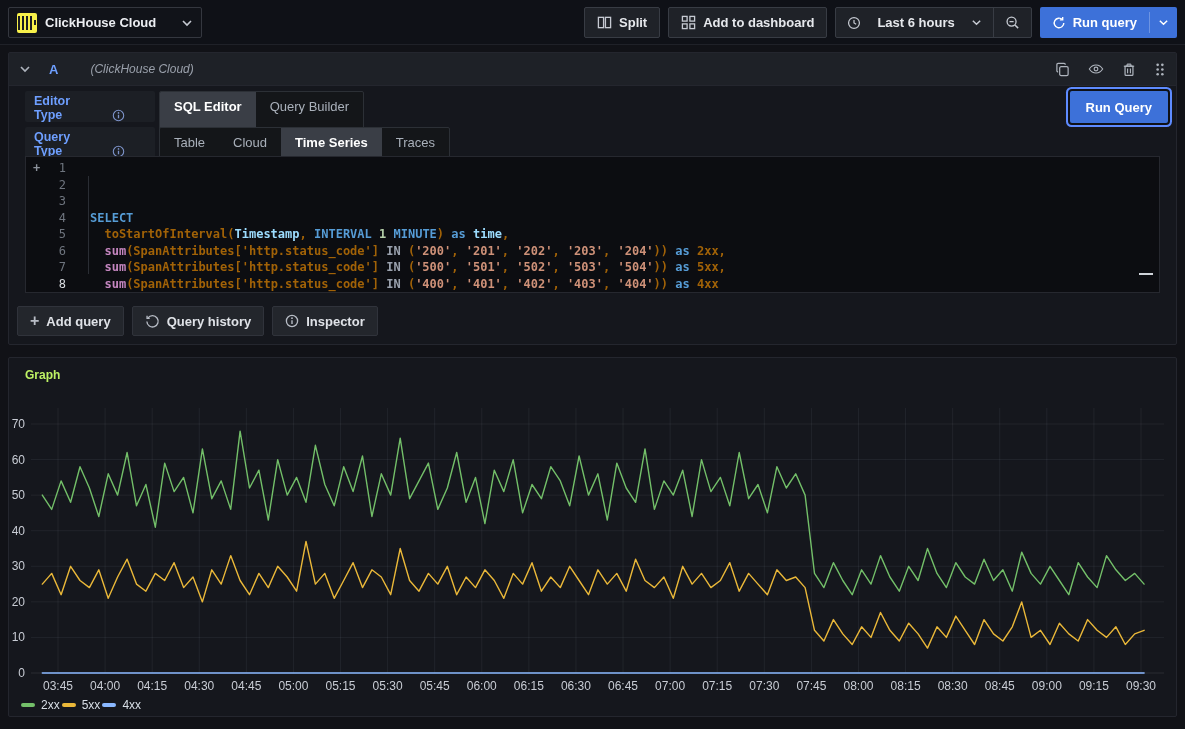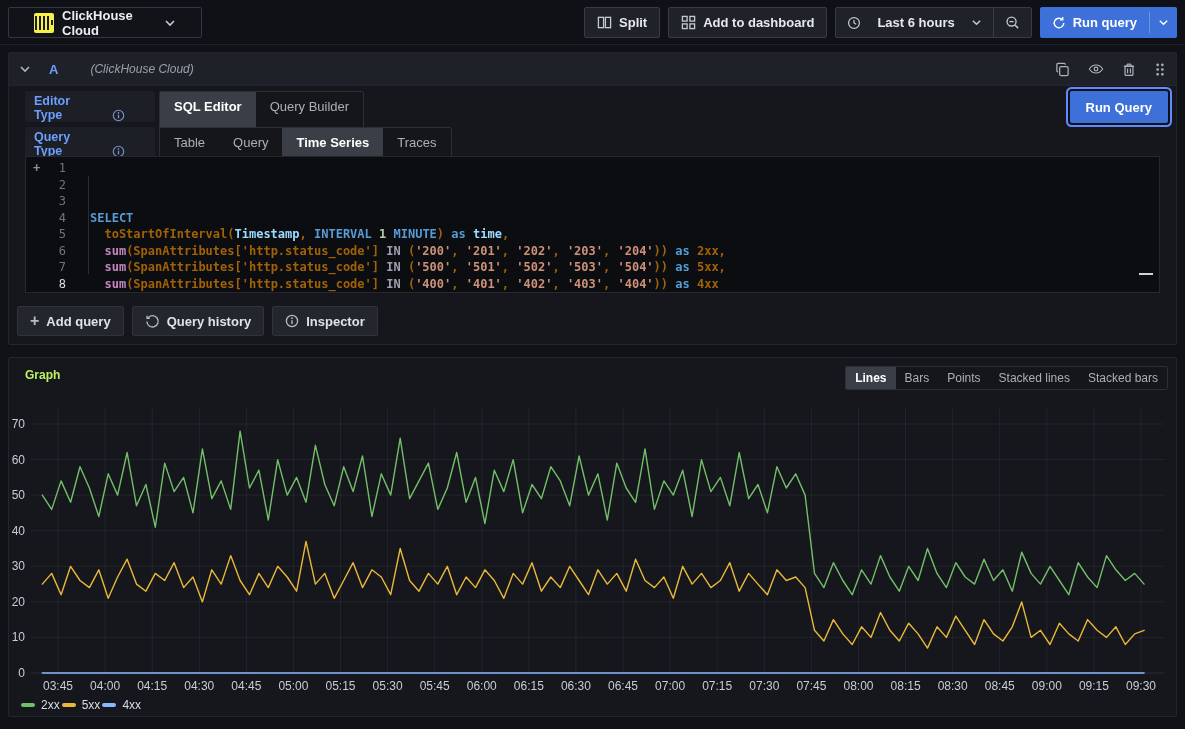--- a/index.html
+++ b/index.html
@@ -4,21 +4,21 @@
 <style>
   * { box-sizing: border-box; margin: 0; padding: 0; }
   html,body { width:1185px; height:729px; background:#111217; overflow:hidden;
     font-family:"Liberation Sans", sans-serif; color:#d8dce3; }
 
   
   .topbar { position:absolute; left:0; top:0; width:1185px; height:45px;
     background:#0f1117; border-bottom:1px solid #1f2128; }
   .ds-picker { position:absolute; left:8px; top:7px; width:194px; height:31px;
     border:1px solid #34373f; border-radius:2px; background:#111319;
-    display:flex; align-items:center; padding:0 25px; cursor:pointer; }
+    display:flex; align-items:center; padding:0 8px; cursor:pointer; }
   .ch-logo { width:20px; height:20px; background:#f7f04a; border-radius:2px;
     display:flex; align-items:center; justify-content:center; gap:2px; margin-right:8px; }
   .ch-logo i { display:block; width:2px; height:14px; background:#1a1c22; }
   .ch-logo i.dot { height:5px; align-self:center; }
   .ds-label { font-size:13px; font-weight:600; color:#eceef2; flex:1; }
   .tb-right { position:absolute; right:8px; top:7px; display:flex; gap:8px; align-items:center; }
   .tb-btn { height:31px; display:flex; align-items:center; gap:7px; padding:0 12px;
     background:#1f2228; border:1px solid #383c44; border-radius:2px;
     font-size:13px; font-weight:600; color:#e6e8ec; cursor:pointer; }
   .tb-group { display:flex; height:31px; border:1px solid #383c44; border-radius:2px;
@@ -255,21 +255,21 @@
       <span class="icon">
         <svg class="ic" width="13" height="13" viewBox="0 0 14 14">
             <circle cx="7" cy="7" r="5.6" fill="none" stroke="#7d93c9" stroke-width="1.2"></circle>
             <line x1="7" y1="6.2" x2="7" y2="10" stroke="#7d93c9" stroke-width="1.4"></line>
             <circle cx="7" cy="4.2" r="0.9" fill="#7d93c9"></circle>
           </svg>
       </span>
     </div>
     <div class="seg-group">
         <div class="opt">Table</div>
-        <div class="opt">Query</div>
+        <div class="opt">Cloud</div>
         <div class="opt sel">Time Series</div>
         <div class="opt">Traces</div>
       </div>
   </div>
 
   <button class="run-query-btn">Run Query</button>
 
   <div class="code-editor">
     <div class="gutter" id="gutter">
         <div class="gline">1<span class="plus">+</span></div>
@@ -309,27 +309,20 @@
             <circle cx="7" cy="4.2" r="0.9" fill="currentColor"></circle>
           </svg>
       </span>
       <span>Inspector</span>
     </div>
   </div>
 </div>
 
 <div class="graph-panel">
   <div class="graph-title">Graph</div>
-  <div class="mode-toggle">
-      <div class="opt sel">Lines</div>
-      <div class="opt">Bars</div>
-      <div class="opt">Points</div>
-      <div class="opt">Stacked lines</div>
-      <div class="opt">Stacked bars</div>
-    </div>
   <svg class="chart-svg" id="chart" viewBox="0 0 1169 360">
       <text x="16" y="319" fill="#c8ccd4" font-size="12" text-anchor="end" font-family="Liberation Sans, sans-serif">0</text>
       <line x1="22" x2="1155" y1="279.42857142857144" y2="279.42857142857144" stroke="rgba(204,212,224,0.07)" stroke-width="1"></line>
       <text x="16" y="283.42857142857144" fill="#c8ccd4" font-size="12" text-anchor="end" font-family="Liberation Sans, sans-serif">10</text>
       <line x1="22" x2="1155" y1="243.85714285714286" y2="243.85714285714286" stroke="rgba(204,212,224,0.07)" stroke-width="1"></line>
       <text x="16" y="247.85714285714286" fill="#c8ccd4" font-size="12" text-anchor="end" font-family="Liberation Sans, sans-serif">20</text>
       <line x1="22" x2="1155" y1="208.28571428571428" y2="208.28571428571428" stroke="rgba(204,212,224,0.07)" stroke-width="1"></line>
       <text x="16" y="212.28571428571428" fill="#c8ccd4" font-size="12" text-anchor="end" font-family="Liberation Sans, sans-serif">30</text>
       <line x1="22" x2="1155" y1="172.71428571428572" y2="172.71428571428572" stroke="rgba(204,212,224,0.07)" stroke-width="1"></line>
       <text x="16" y="176.71428571428572" fill="#c8ccd4" font-size="12" text-anchor="end" font-family="Liberation Sans, sans-serif">40</text>

